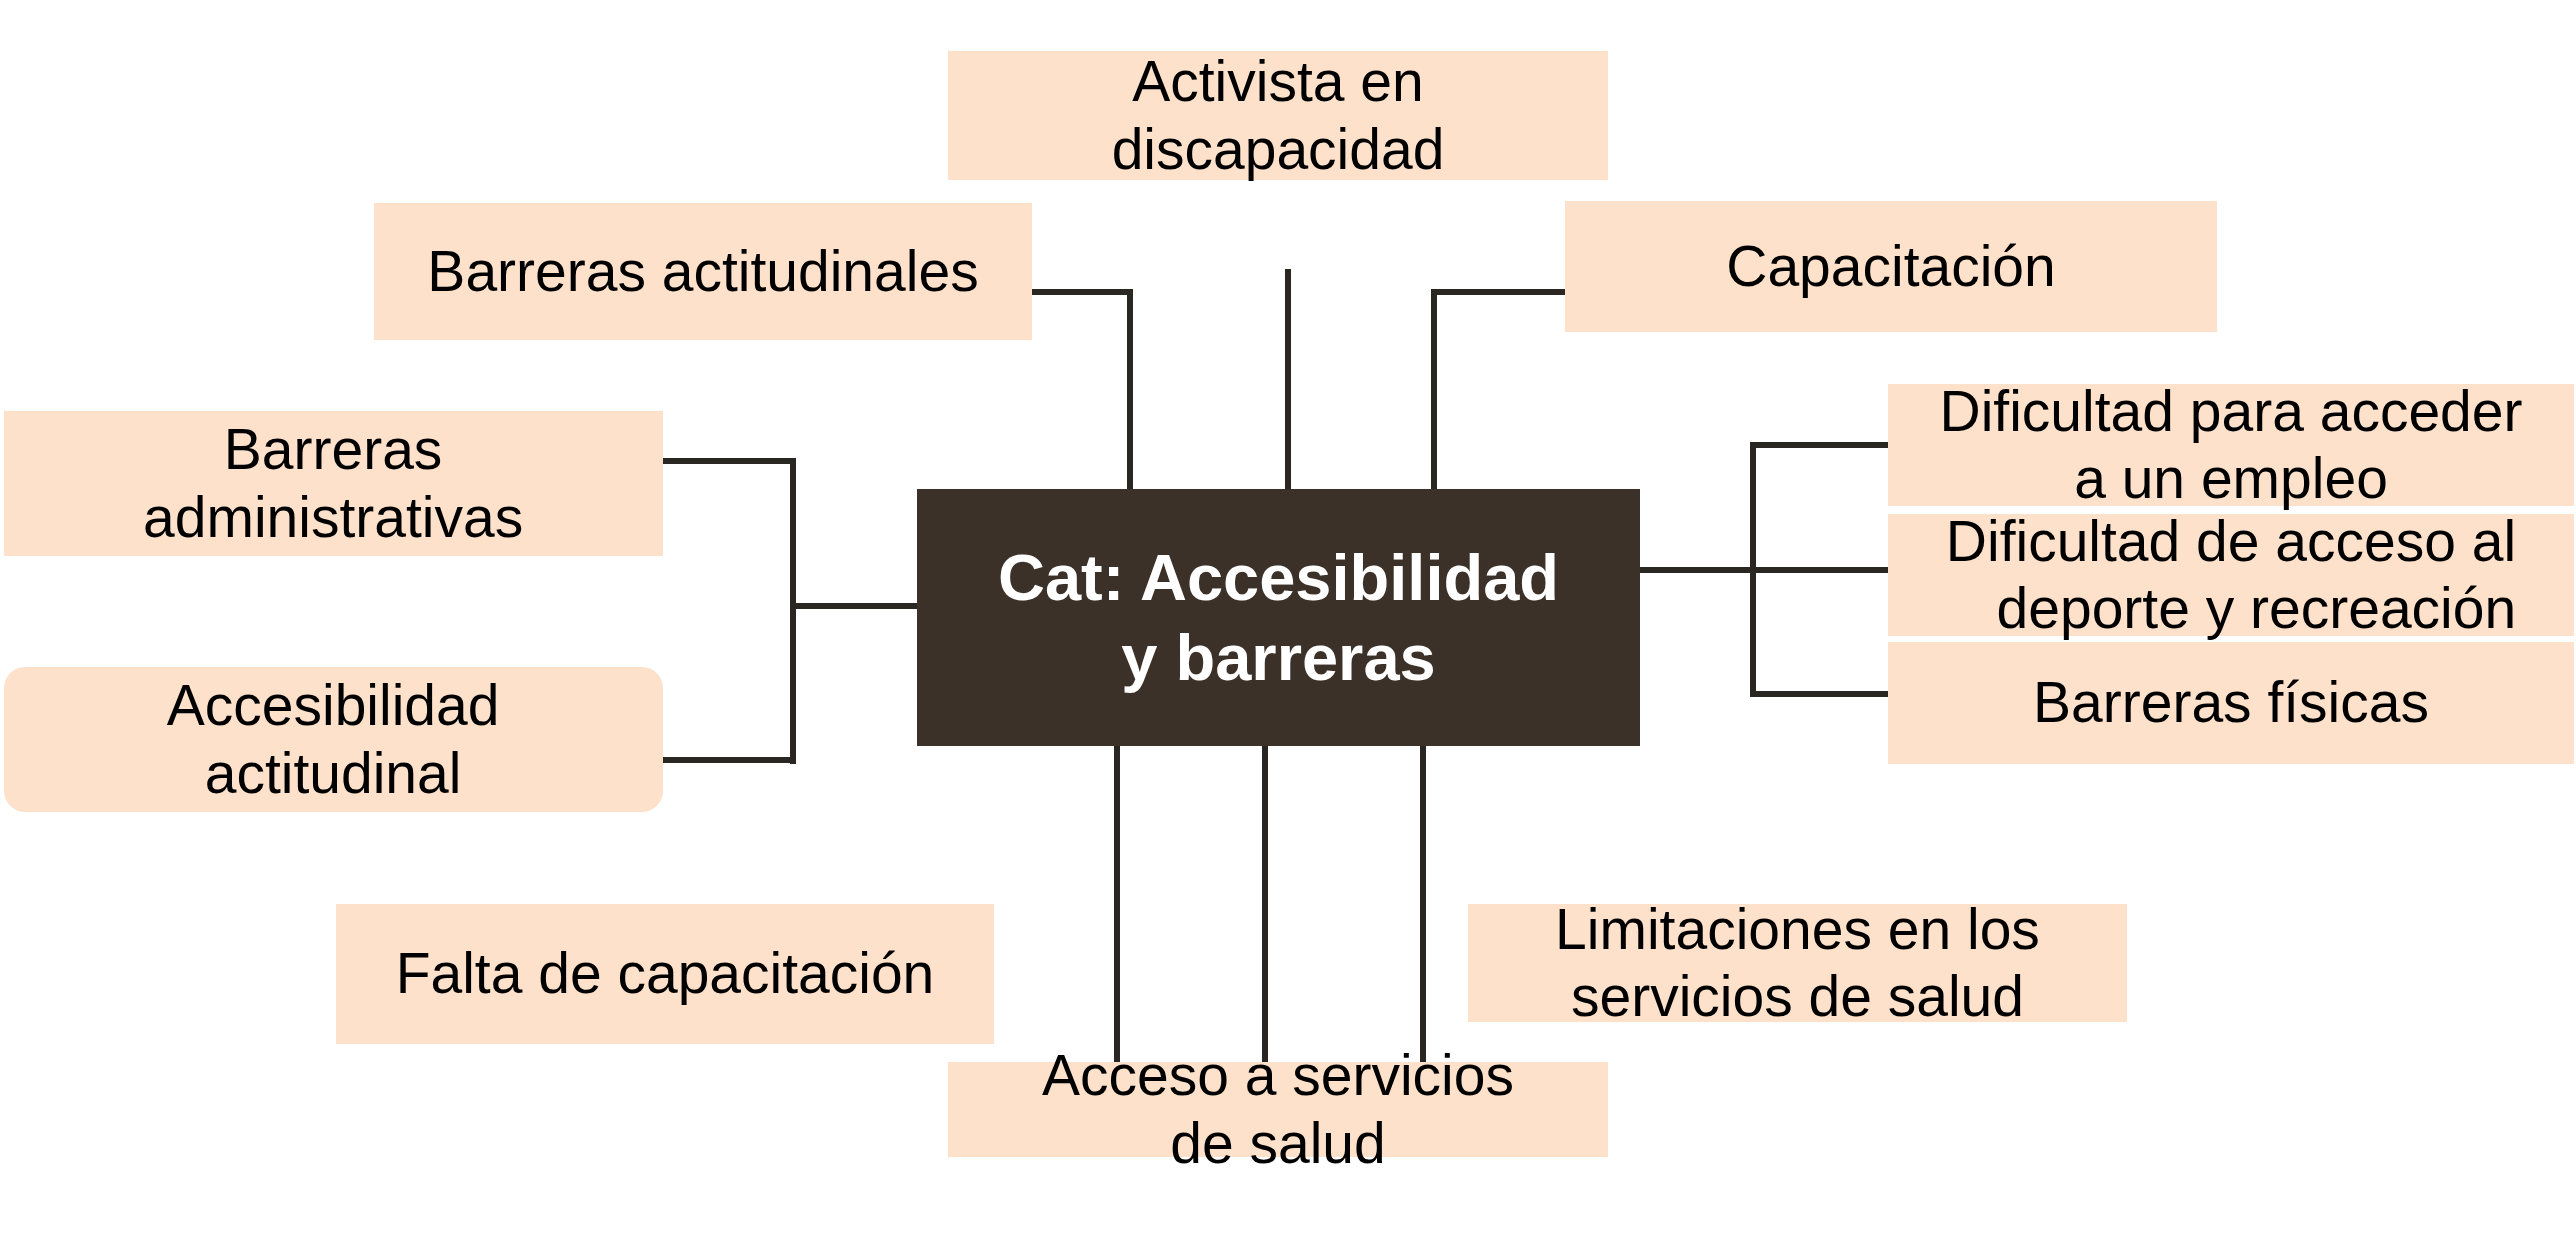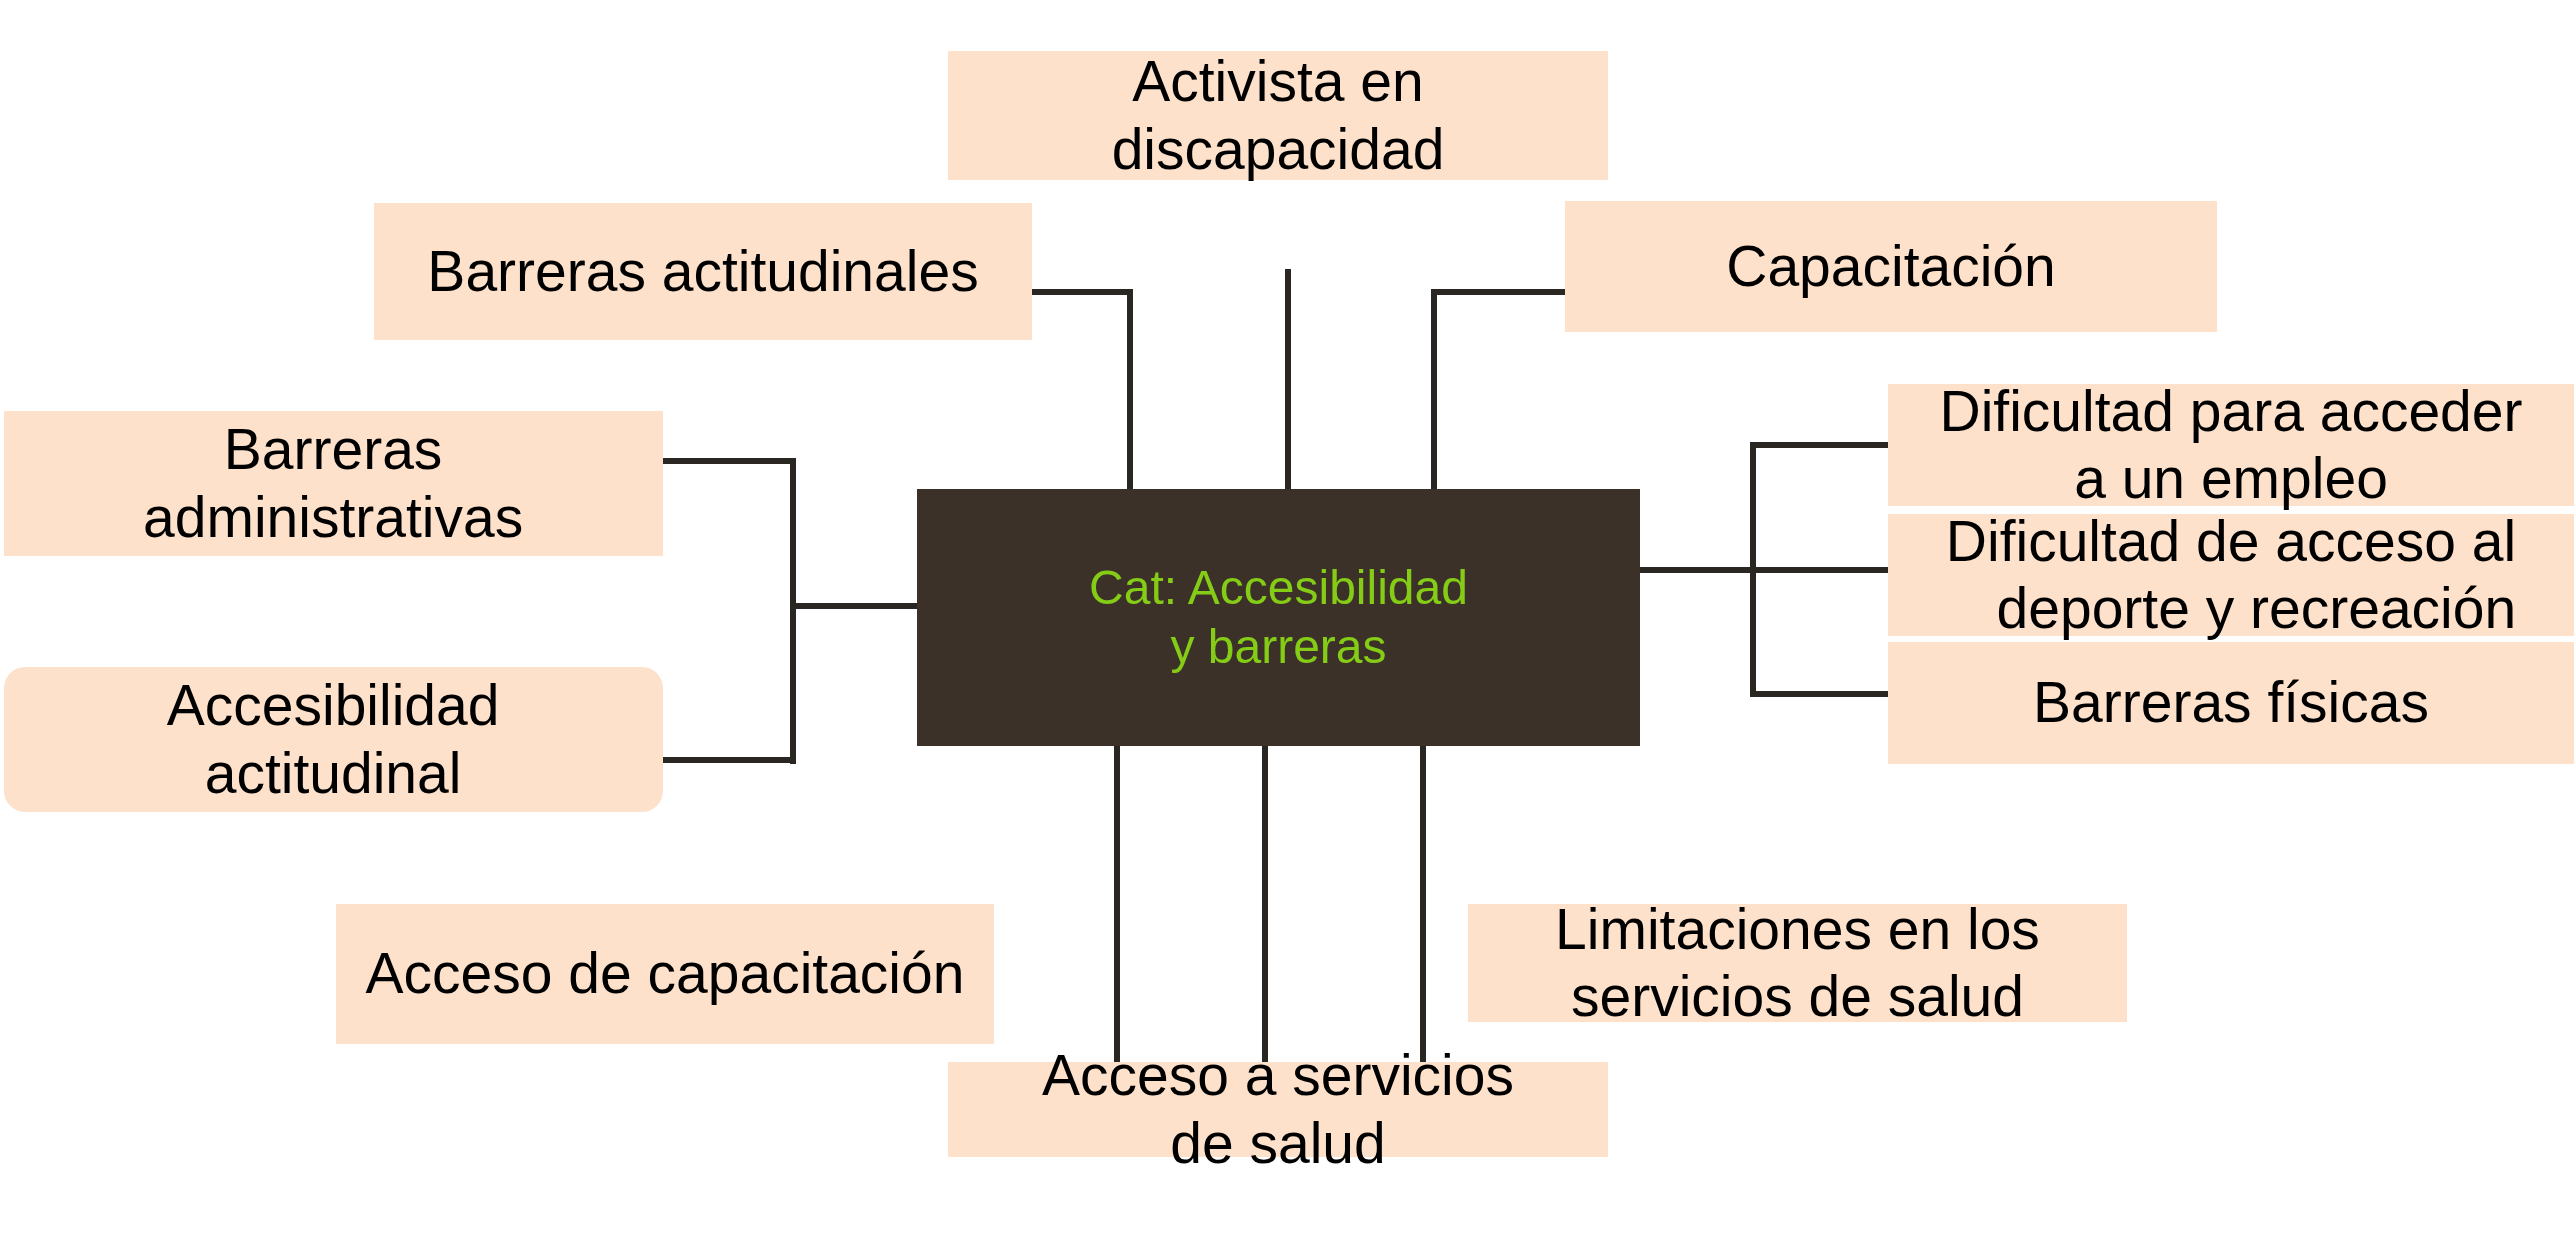--- a/index.html
+++ b/index.html
@@ -25,23 +25,23 @@
     color: #000000;
     font-size: 57px;
     line-height: 1.18;
     padding: 3.6px 9px;
     white-space: pre-line;
     background: #fde1cb;
     z-index: 3;
   }
   .node.center {
     background: #3b3129;
-    color: #84cc16;
-    font-weight: normal;
-    font-size: 48px;
+    color: #ffffff;
+    font-weight: bold;
+    font-size: 65px;
     line-height: 1.22;
     z-index: 4;
   }
   .conn {
     position: absolute;
     background: #2a2722;
     z-index: 1;
   }
   .conn.h { height: 6.3px; }
   .conn.v { width: 6.3px; }
@@ -84,21 +84,21 @@
   <div class="node" style="left:1565px; top:201px; width:652px; height:131px;">Capacitación</div>
 
   <div class="node" style="left:374px; top:203px; width:658px; height:137px;">Barreras actitudinales</div>
 
   <div class="node" style="left:3.6px; top:391px; width:659px; height:145px;margin-top:20px;">Barreras
 administrativas</div>
 
   <div class="node" style="left:3.6px; top:667px; width:659px; height:145px;border-radius:21px;">Accesibilidad
 actitudinal</div>
 
-  <div class="node" style="left:336px; top:904px; width:658px; height:140px;">Acceso de capacitación</div>
+  <div class="node" style="left:336px; top:904px; width:658px; height:140px;">Falta de capacitación</div>
 
   <div class="node" style="left:948px; top:1062px; width:660px; height:95px;">Acceso a servicios
 de salud</div>
 
   <div class="node" style="left:1468px; top:904px; width:659px; height:118px;">Limitaciones en los
 servicios de salud</div>
 
   <div class="node" style="left:1888px; top:384px; width:686px; height:122px;">Dificultad para acceder
 a un empleo</div>
 

